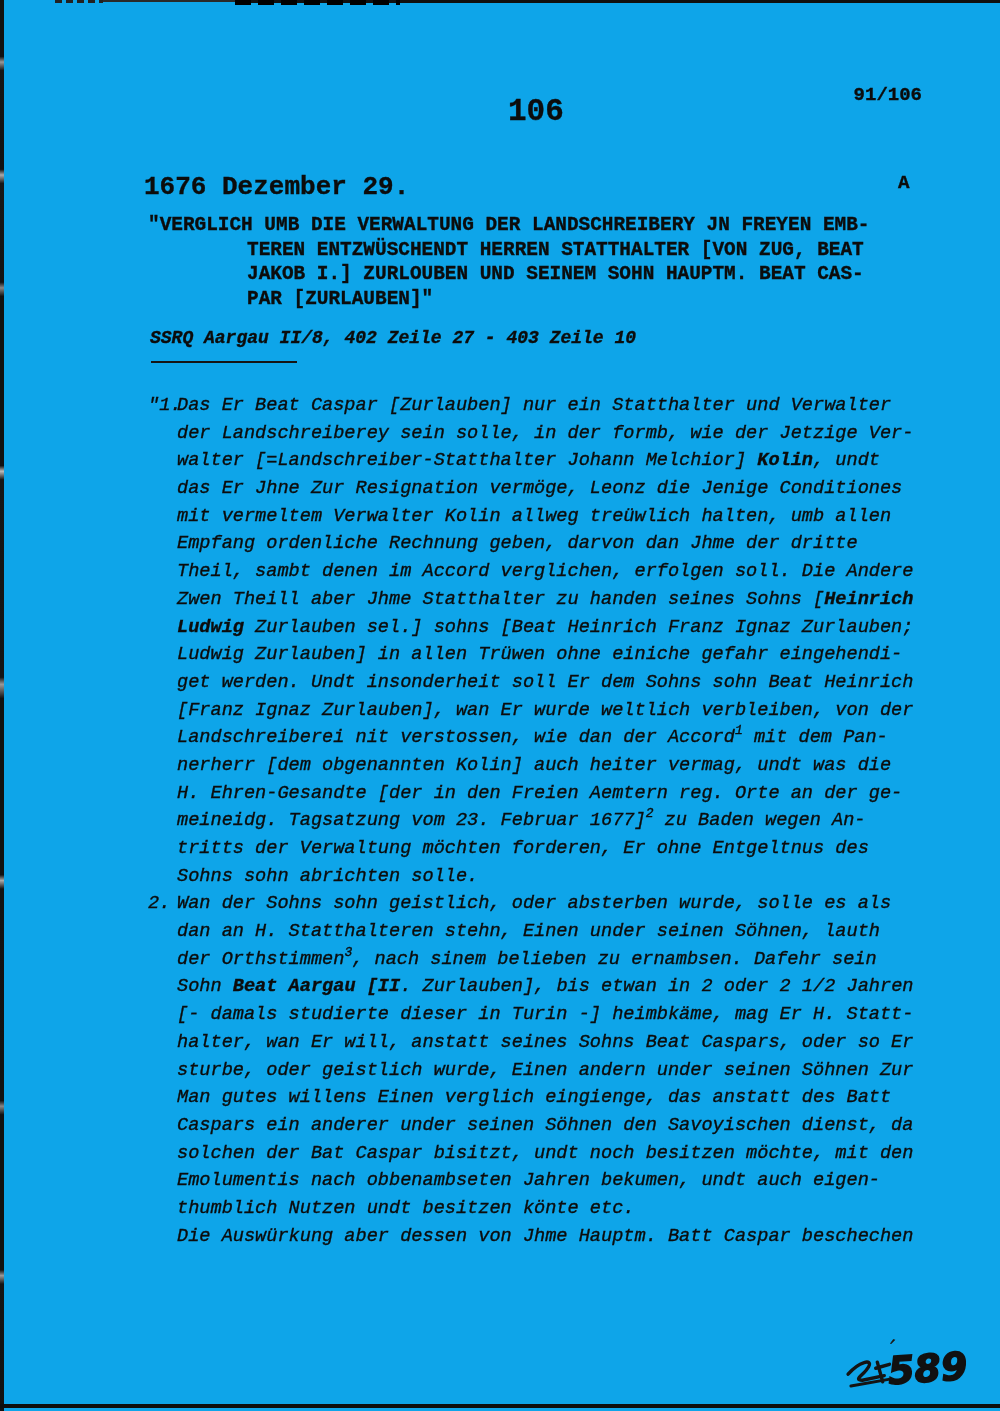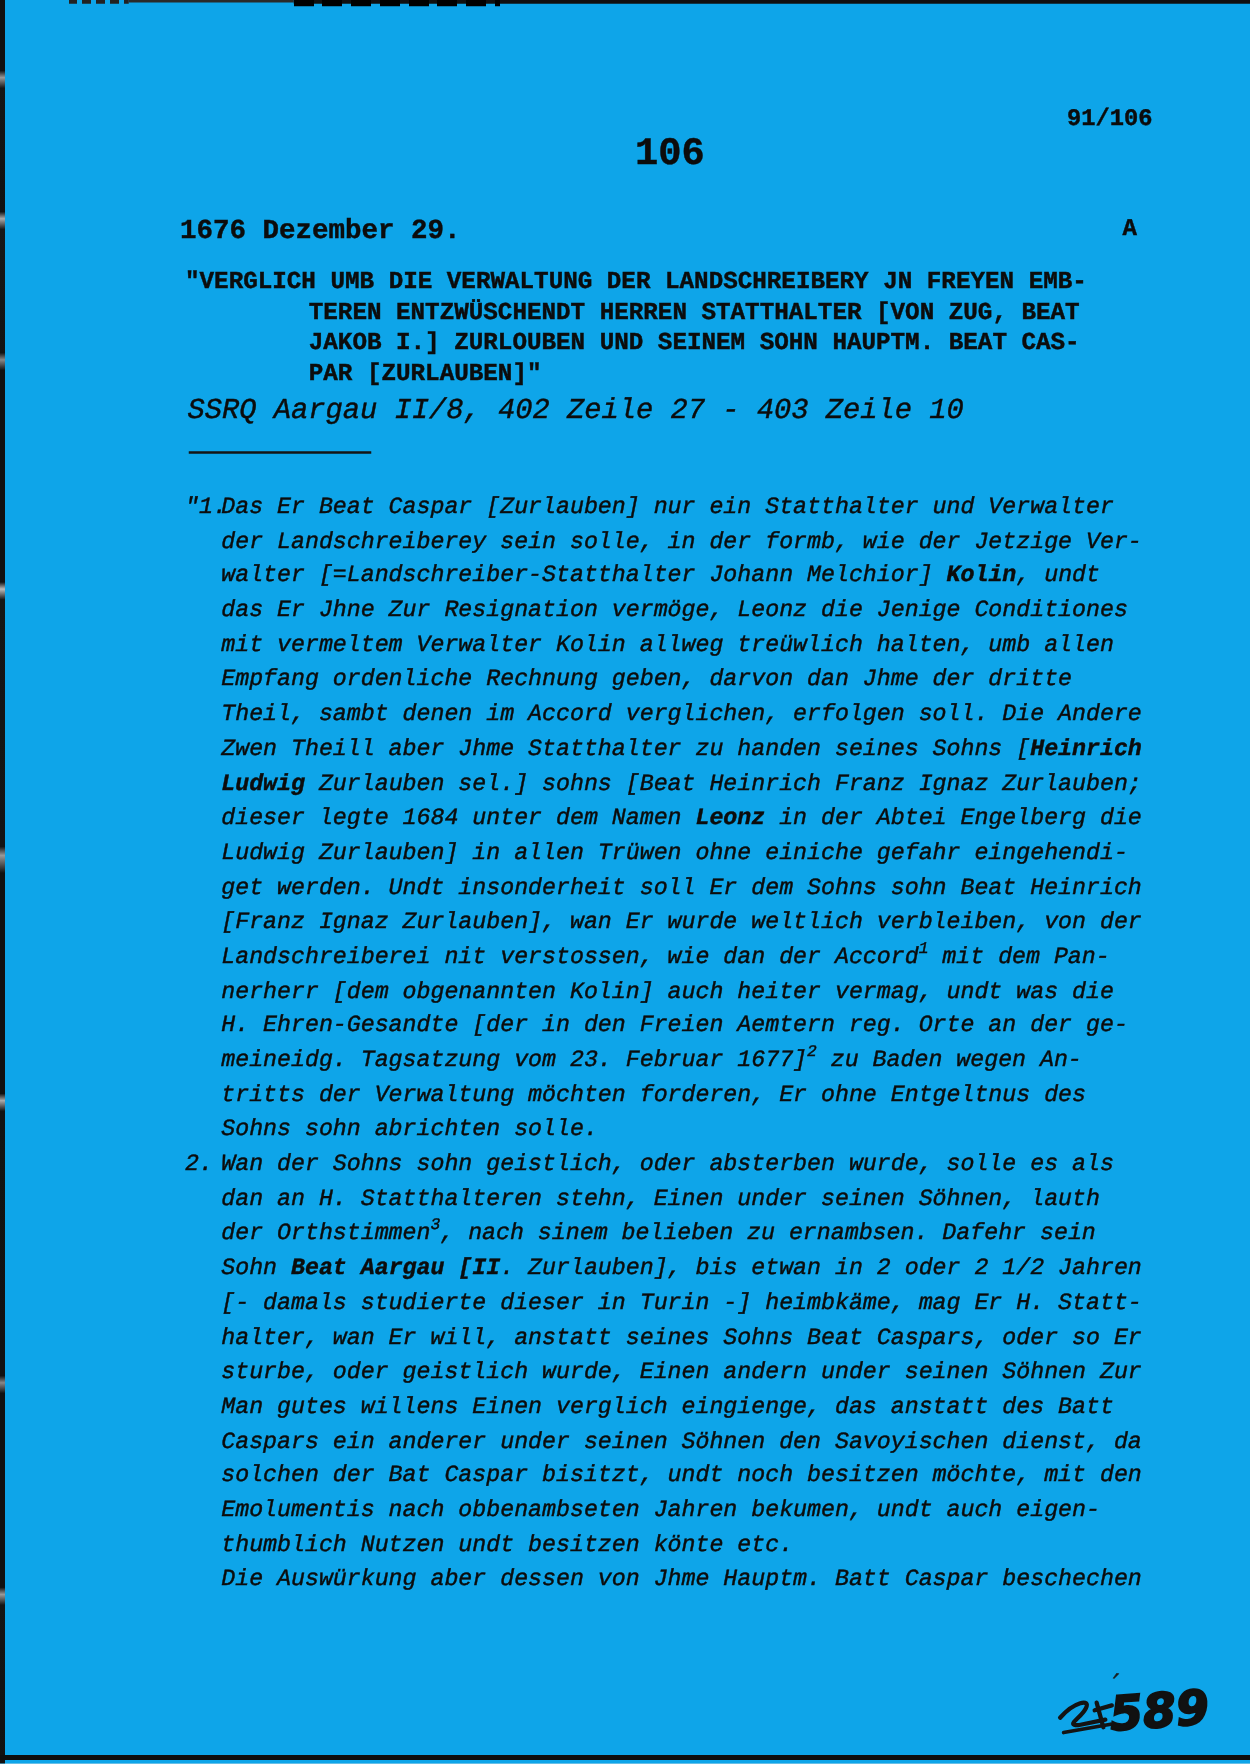--- a/index.html
+++ b/index.html
@@ -32,28 +32,28 @@
   .edge-top-thin { position:absolute; top:0; left:103px; width:132px; height:2px; background:#2a2a2a; }
   .edge-top-main { position:absolute; top:0; left:235px; width:765px; height:3px; background:#101010; }
   .edge-top-thick {
     position:absolute; top:0; left:235px; width:165px; height:5px;
     background:repeating-linear-gradient(90deg, #000 0 16px, transparent 16px 23px);
   }
   .edge-bottom { position:absolute; left:0; bottom:3px; width:100%; height:4px; background:#0e0e0e; }
 
   
   .folio { position:absolute; top:84px; right:78px; font-size:19px; font-weight:bold; }
-  .doc-number { position:absolute; top:106px; left:508px; font-size:31px; font-weight:bold; }
-  .date-line { position:absolute; top:172px; left:144px; font-size:22px; font-weight:bold; }
+  .doc-number { position:absolute; top:94px; left:508px; font-size:31px; font-weight:bold; }
+  .date-line { position:absolute; top:172px; left:144px; font-size:26px; font-weight:bold; }
   .series-letter { position:absolute; top:172px; left:898px; font-size:19.2px; font-weight:bold; }
 
   .title-block { position:absolute; top:213px; left:148px; font-size:19.4px; font-weight:bold; line-height:24.7px; white-space:nowrap; }
   .title-line.indent { padding-left:99px; }
 
-  .source { position:absolute; top:315px; left:150px; font-size:23px; font-weight:normal; font-style:italic; white-space:nowrap; }
+  .source { position:absolute; top:328px; left:150px; font-size:18px; font-weight:bold; font-style:italic; white-space:nowrap; }
   .rule { position:absolute; top:361px; left:151px; width:146px; height:2px; background:#151515; }
 
   
   .body-text { position:absolute; top:392px; left:148px; width:800px; font-size:18.6px; font-style:italic; line-height:27.7px; }
   .body-line { position:relative; padding-left:29px; height:27.7px; white-space:nowrap; }
   .marker { position:absolute; left:0; top:0; }
   .b { font-weight:bold; }
   .body-line sup { font-size:13px; font-style:italic; vertical-align:baseline; position:relative; top:-8px; line-height:0; }
 
   
@@ -90,21 +90,20 @@
   <div class="body-text">
       <div class="body-line"><span class="marker">"1.</span><span>Das Er Beat Caspar [Zurlauben] nur ein Statthalter und Verwalter</span></div>
       <div class="body-line"><span>der Landschreiberey sein solle, in der formb, wie der Jetzige Ver-</span></div>
       <div class="body-line"><span>walter [=Landschreiber-Statthalter Johann Melchior] </span><span class="b">Kolin</span><span>, undt</span></div>
       <div class="body-line"><span>das Er Jhne Zur Resignation vermöge, Leonz die Jenige Conditiones</span></div>
       <div class="body-line"><span>mit vermeltem Verwalter Kolin allweg treüwlich halten, umb allen</span></div>
       <div class="body-line"><span>Empfang ordenliche Rechnung geben, darvon dan Jhme der dritte</span></div>
       <div class="body-line"><span>Theil, sambt denen im Accord verglichen, erfolgen soll. Die Andere</span></div>
       <div class="body-line"><span>Zwen Theill aber Jhme Statthalter zu handen seines Sohns [</span><span class="b">Heinrich</span></div>
       <div class="body-line"><span class="b">Ludwig</span><span> Zurlauben sel.] sohns [Beat Heinrich Franz Ignaz Zurlauben;</span></div>
-      <div class="body-line"><span>dieser legte 1684 unter dem Namen </span><span class="b">Leonz</span><span> in der Abtei Engelberg die</span></div>
       <div class="body-line"><span>Ludwig Zurlauben] in allen Trüwen ohne einiche gefahr eingehendi-</span></div>
       <div class="body-line"><span>get werden. Undt insonderheit soll Er dem Sohns sohn Beat Heinrich</span></div>
       <div class="body-line"><span>[Franz Ignaz Zurlauben], wan Er wurde weltlich verbleiben, von der</span></div>
       <div class="body-line"><span>Landschreiberei nit verstossen, wie dan der Accord</span><sup>1</sup><span> mit dem Pan-</span></div>
       <div class="body-line"><span>nerherr [dem obgenannten Kolin] auch heiter vermag, undt was die</span></div>
       <div class="body-line"><span>H. Ehren-Gesandte [der in den Freien Aemtern reg. Orte an der ge-</span></div>
       <div class="body-line"><span>meineidg. Tagsatzung vom 23. Februar 1677]</span><sup>2</sup><span> zu Baden wegen An-</span></div>
       <div class="body-line"><span>tritts der Verwaltung möchten forderen, Er ohne Entgeltnus des</span></div>
       <div class="body-line"><span>Sohns sohn abrichten solle.</span></div>
       <div class="body-line"><span class="marker">2.</span><span>Wan der Sohns sohn geistlich, oder absterben wurde, solle es als</span></div>

